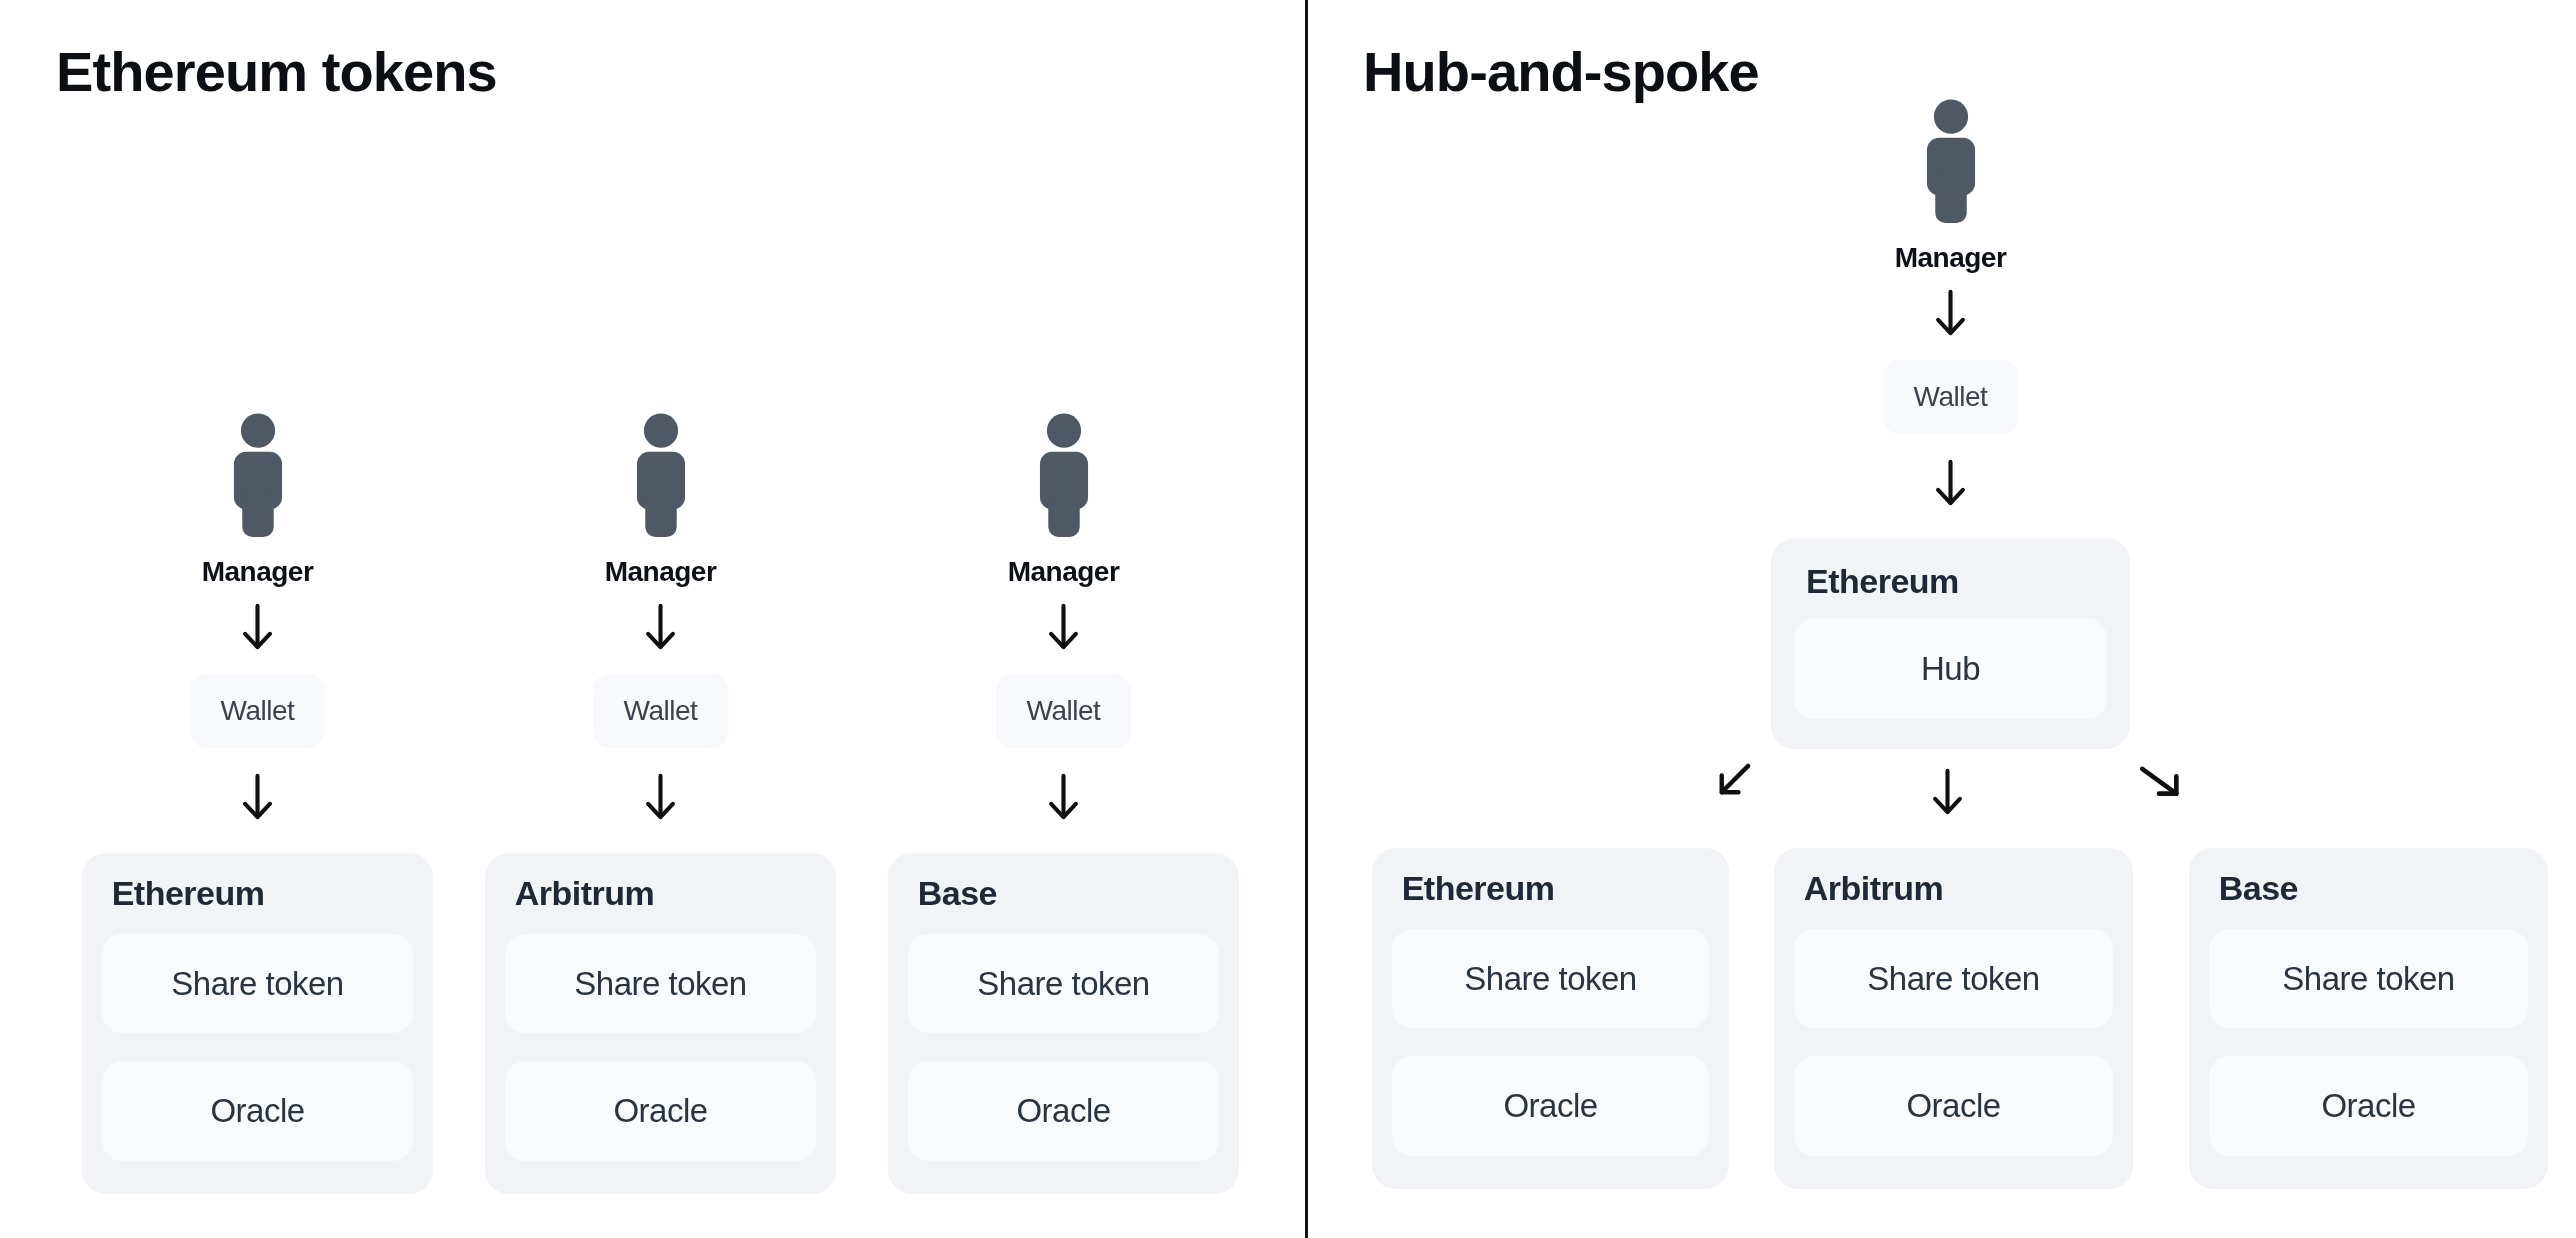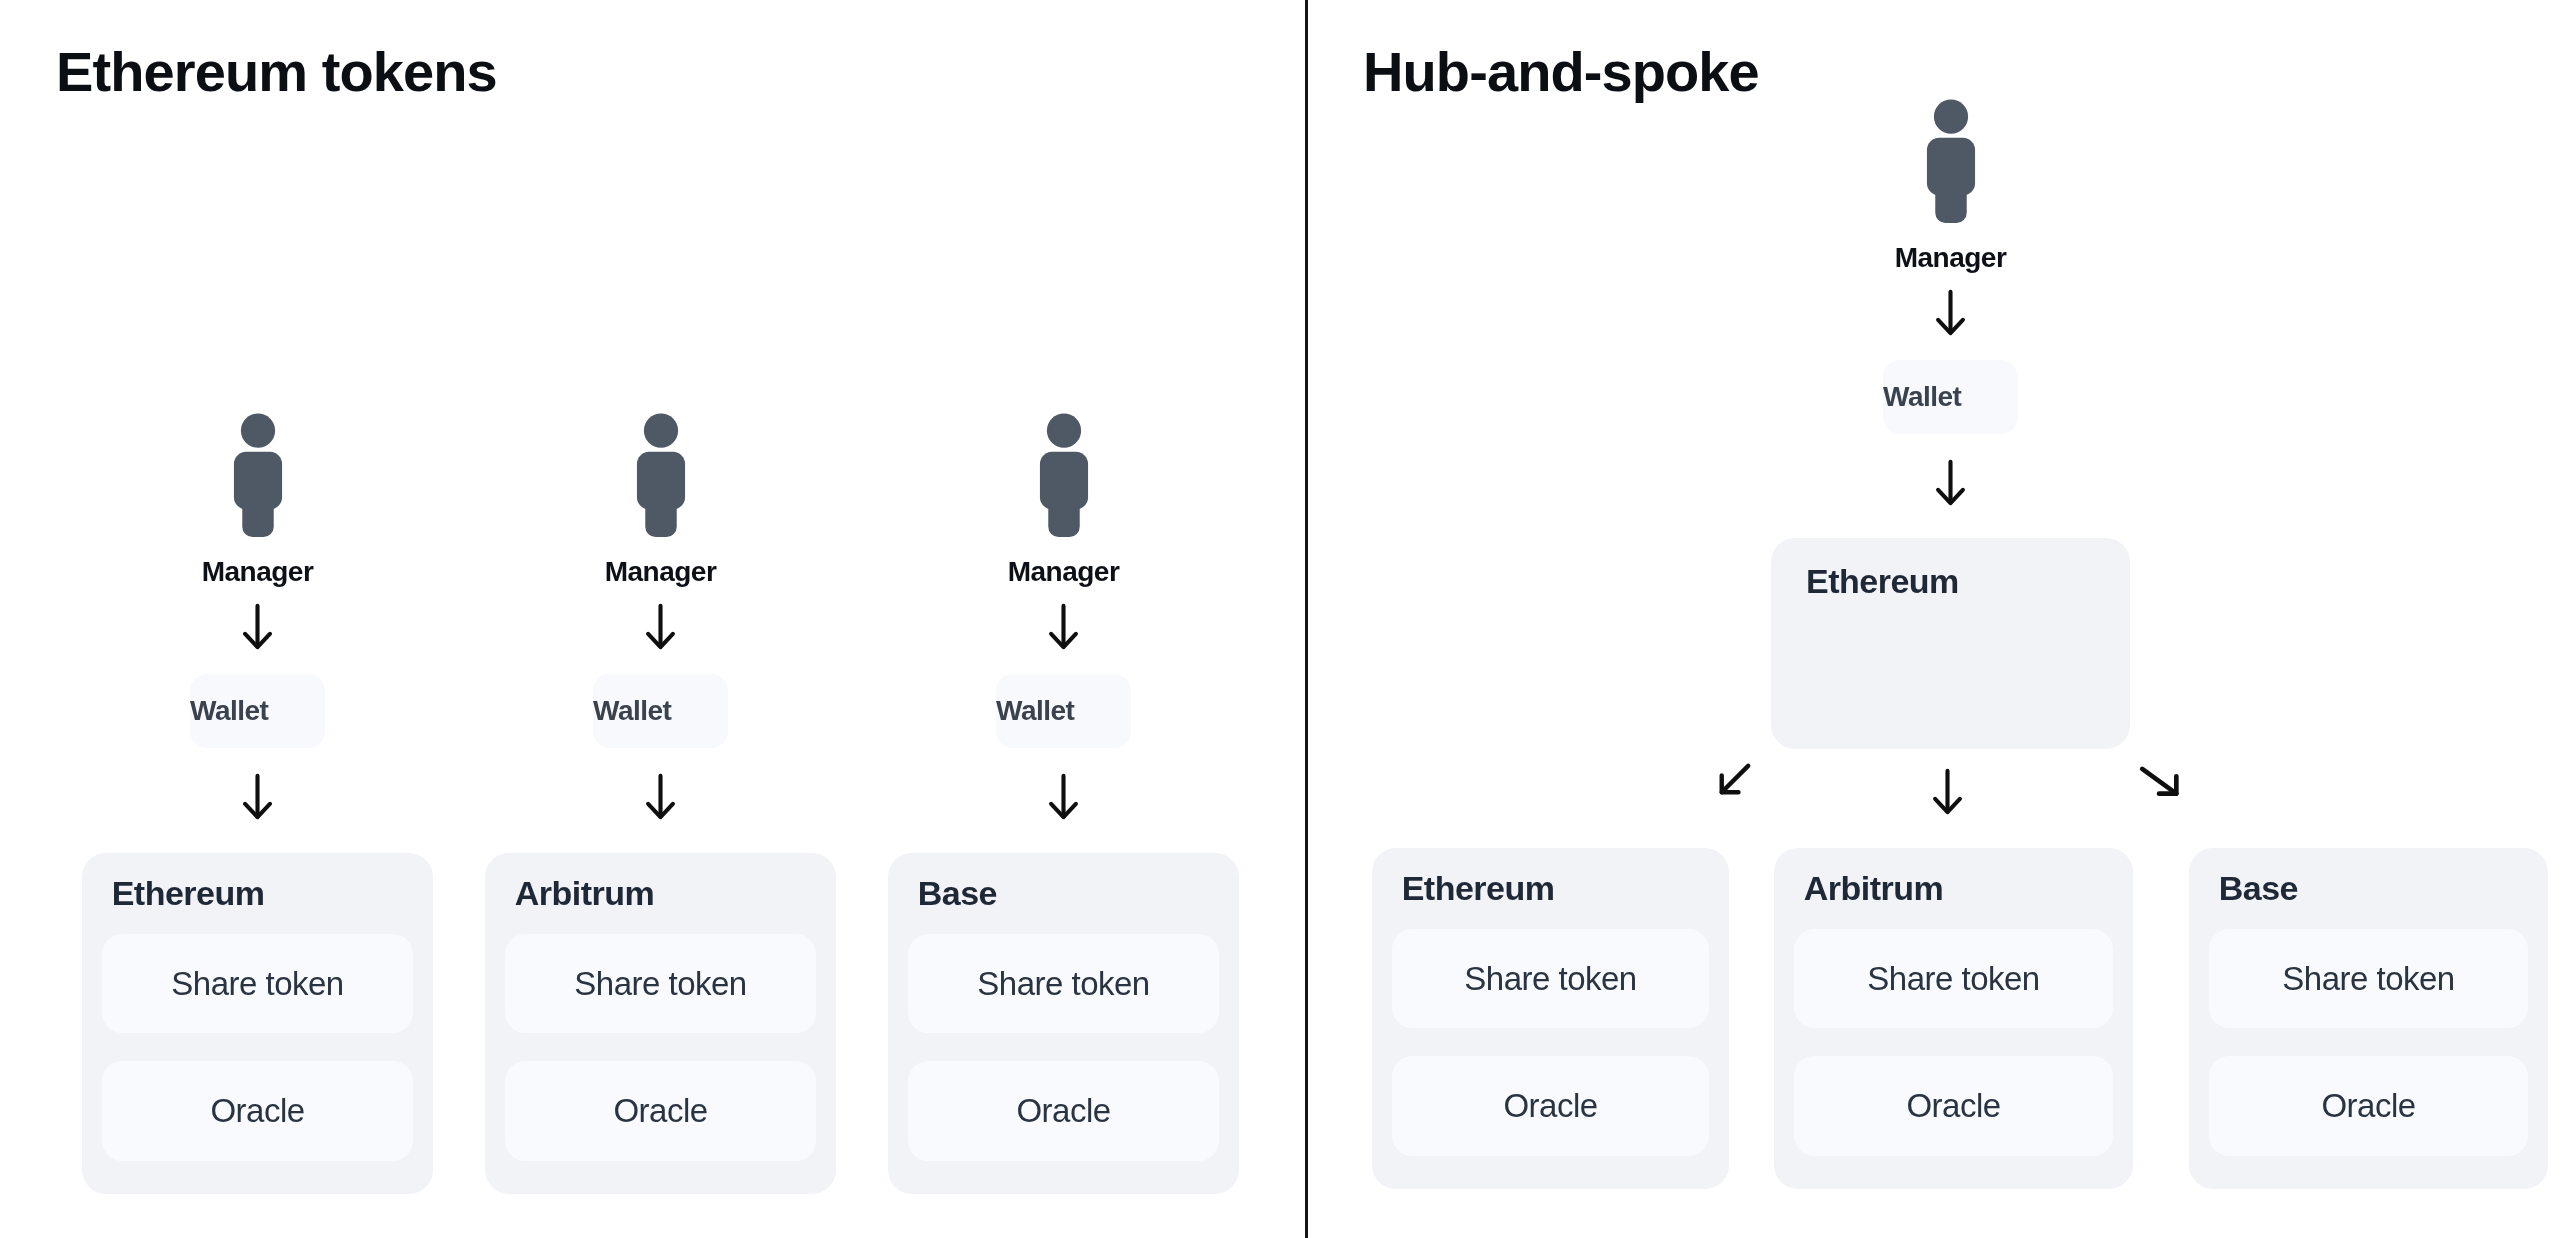--- a/index.html
+++ b/index.html
@@ -78,23 +78,22 @@
   .arrow-after-wallet { margin-top: 25px; }
 
   .wallet-box {
     margin-top: 23px;
     width: 135px;
     height: 74px;
     border-radius: 16.7px;
     background: var(--wallet-bg, #f8f9fd);
     display: flex;
     align-items: center;
-    justify-content: flex-start;
+    justify-content: center;
     flex: 0 0 auto;
-    font-weight: bold;
   }
   .wallet-label {
     font-size: 28px;
     letter-spacing: -0.5px;
     color: var(--wallet-text, #3a424e);
   }
 
   .chain-card {
     margin-top: 32.5px;
     width: 100%;
@@ -259,20 +258,21 @@
       <use href="#def-arrow-down"></use>
     </svg>
   <div class="wallet-box">
     <span class="wallet-label">Wallet</span>
   </div>
   <svg class="arrow-down arrow-after-wallet" viewBox="0 0 36 52">
       <use href="#def-arrow-down"></use>
     </svg>
   <div class="hub-card">
     <div class="chain-card-title">Ethereum</div>
+    <div class="chain-box">Hub</div>
   </div>
 </div>
 
 <svg id="spread-arrow-left" class="spread-arrow" viewBox="0 0 42 40">
     <use href="#def-arrow-down-left"></use>
   </svg>
 <svg id="spread-arrow-center" class="spread-arrow" viewBox="0 0 36 52">
     <use href="#def-arrow-down"></use>
   </svg>
 <svg id="spread-arrow-right" class="spread-arrow" viewBox="0 0 46 36">

